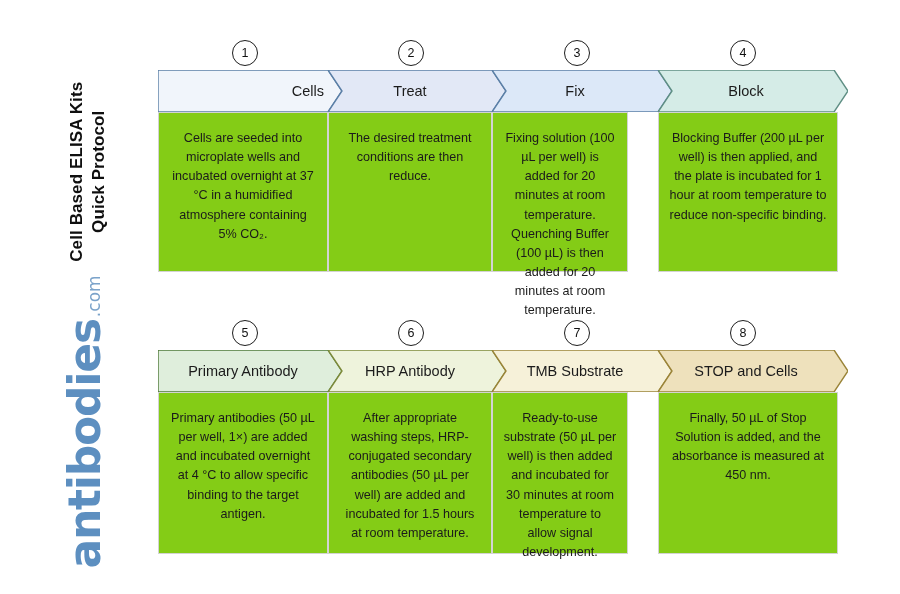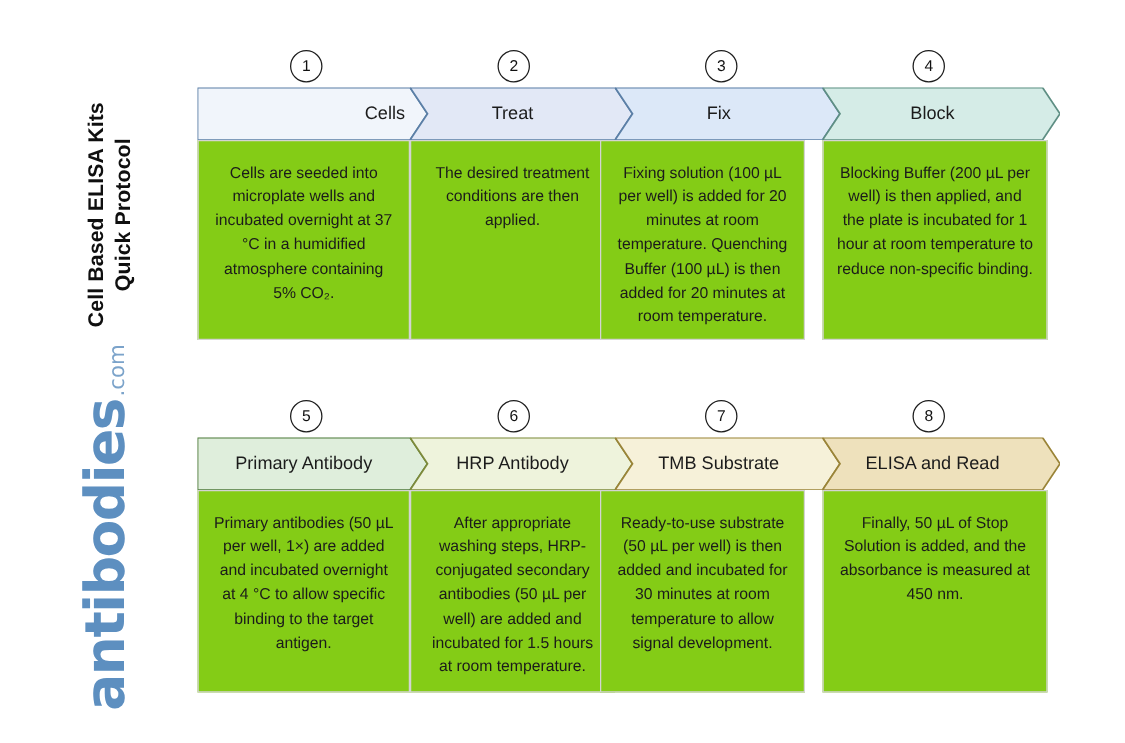--- a/index.html
+++ b/index.html
@@ -129,21 +129,21 @@
     margin:0;
     font-size:12.6px;
     line-height:1.52;
     color:#1b1b1b;
     text-align:center;
   }
   .row-2 .body-box{height:162px;}
 
   .body-box.b1{left:0px;width:170px;}
   .body-box.b2{left:170px;width:164px;}
-  .body-box.b3{left:322px;width:164px;}
+  .body-box.b3{left:334px;width:136px;}
   .body-box.b4{left:500px;width:180px;}
 </style>
 </head>
 <body>
 
 <div class="canvas">
 
   <div class="side-title">Cell Based ELISA Kits
 Quick Protocol</div>
 
@@ -191,21 +191,21 @@
             <polygon points="0,0 176,0 190,21 176,42 0,42 14,21" fill="#d5ece7" stroke="#5f8f84" stroke-width="1.4"></polygon>
           </svg>
           <span>Block</span>
         </div>
       </div>
     <div class="bodies">
         <div class="body-box b1">
           <p>Cells are seeded into microplate wells and incubated overnight at 37 °C in a humidified atmosphere containing 5% CO₂.</p>
         </div>
         <div class="body-box b2">
-          <p>The desired treatment conditions are then applied.</p>
+          <p>The desired treatment conditions are then reduce.</p>
         </div>
         <div class="body-box b3">
           <p>Fixing solution (100 µL per well) is added for 20 minutes at room temperature. Quenching Buffer (100 µL) is then added for 20 minutes at room temperature.</p>
         </div>
         <div class="body-box b4">
           <p>Blocking Buffer (200 µL per well) is then applied, and the plate is incubated for 1 hour at room temperature to reduce non-specific binding.</p>
         </div>
       </div>
   </div>
 
@@ -240,21 +240,21 @@
         <div class="chev" style="left: 334px; width: 180px;">
           <svg class="shape" viewBox="0 0 180 42" preserveAspectRatio="none">
             <polygon points="0,0 166,0 180,21 166,42 0,42 14,21" fill="#f6f1d9" stroke="#9a8438" stroke-width="1.4"></polygon>
           </svg>
           <span>TMB Substrate</span>
         </div>
         <div class="chev" style="left: 500px; width: 190px;">
           <svg class="shape" viewBox="0 0 190 42" preserveAspectRatio="none">
             <polygon points="0,0 176,0 190,21 176,42 0,42 14,21" fill="#eee1bc" stroke="#9a8438" stroke-width="1.4"></polygon>
           </svg>
-          <span>ELISA and Read</span>
+          <span>STOP and Cells</span>
         </div>
       </div>
     <div class="bodies">
         <div class="body-box b1">
           <p>Primary antibodies (50 µL per well, 1×) are added and incubated overnight at 4 °C to allow specific binding to the target antigen.</p>
         </div>
         <div class="body-box b2">
           <p>After appropriate washing steps, HRP-conjugated secondary antibodies (50 µL per well) are added and incubated for 1.5 hours at room temperature.</p>
         </div>
         <div class="body-box b3">

